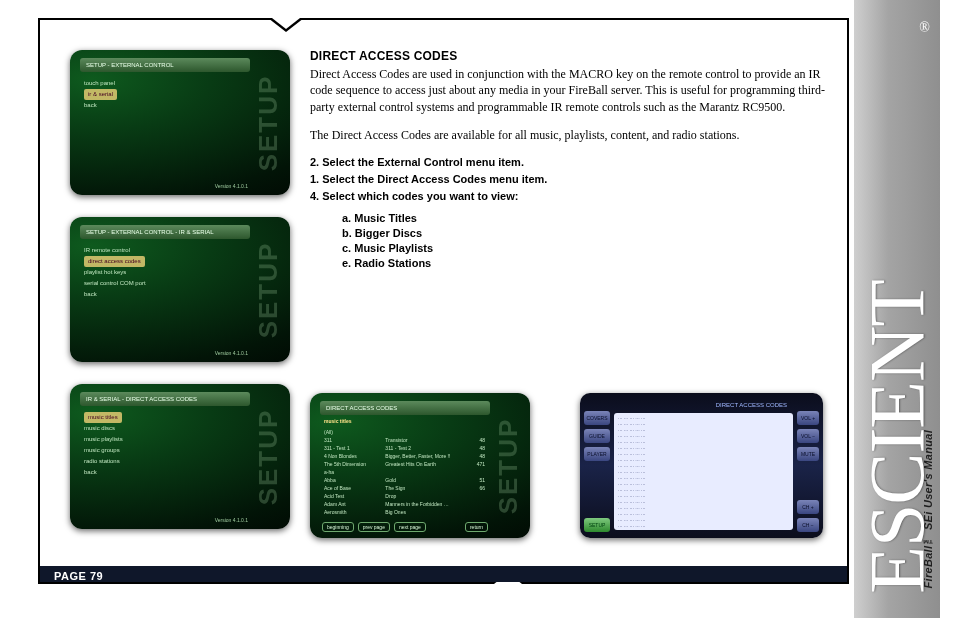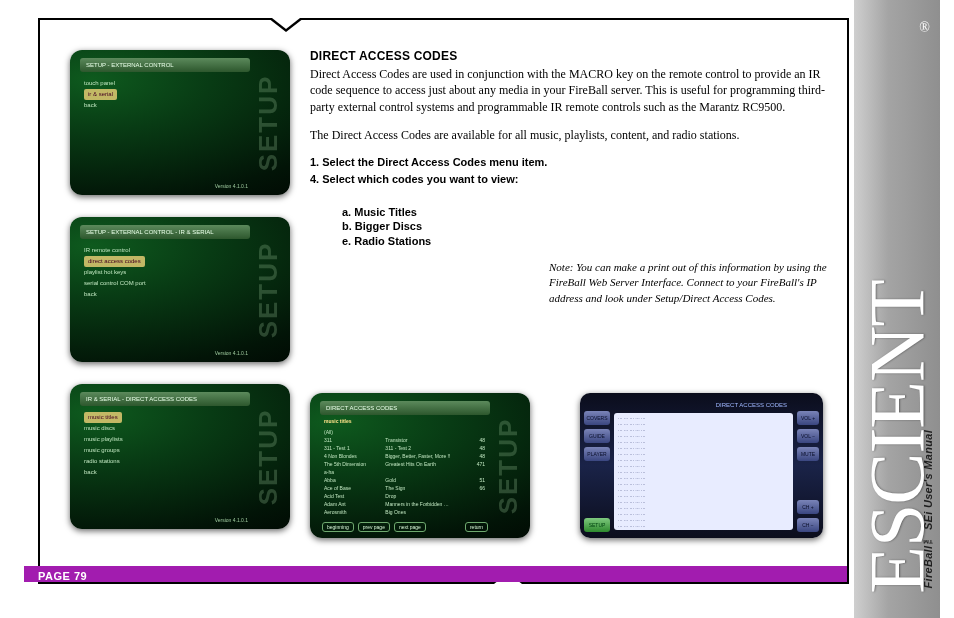--- a/index.html
+++ b/index.html
@@ -297,37 +297,37 @@
   }
   .textcol p { margin: 0 0 12px 0; }
   .steps {
     font-family: Arial, Helvetica, sans-serif;
     font-size: 11px;
     font-weight: bold;
     margin: 4px 0 0 0;
   }
   .steps .step { margin-bottom: 2px; }
   .sublist {
-    margin: 18px 0 0 32px;
+    margin: 8px 0 0 32px;
   }
   .note {
     position: absolute;
     right: 0;
     top: 212px;
     width: 280px;
     font-style: italic;
     font-size: 11px;
     line-height: 1.4;
   }
   .page-num-bar {
     position: absolute;
-    left: 24px; right: 107px;
+    left: 40px; right: 107px;
     bottom: 36px;
     height: 16px;
-    background: #a21caf;
+    background: #0f172a;
   }
   .page-num-bar span{
     color:#fff;
     font-family: Arial, Helvetica, sans-serif;
     font-size: 11px;
     font-weight: bold;
     line-height:16px;
     padding-left:14px;
     letter-spacing:.5px;
   }
@@ -485,26 +485,27 @@
           <div class="row5">··· ··· ··· ··· ···</div>
         </div>
     </div>
 
     <div class="textcol">
       <h2>DIRECT ACCESS CODES</h2>
       <p>Direct Access Codes are used in conjunction with the MACRO key on the remote control to provide an IR code sequence to access just about any media in your FireBall server. This is useful for programming third-party external control systems and programmable IR remote controls such as the Marantz RC9500.</p>
       <p>The Direct Access Codes are available for all music, playlists, content, and radio stations.</p>
 
       <div class="steps">
+        <div class="step">2.  Select the External Control menu item.</div>
         <div class="step">1.  Select the Direct Access Codes menu item.</div>
         <div class="step">4.  Select which codes you want to view:</div>
         <div class="sublist">
           <div>a.  Music Titles</div>
           <div>b.  Bigger Discs</div>
+          <div>c.  Music Playlists</div>
           <div>e.  Radio Stations</div>
         </div>
       </div>
 
-      <div class="note">Note: You can make a print out of this information by using the FireBall Web Server Interface. Connect to your FireBall's IP address and look under Setup/Direct Access Codes.</div>
     </div>
 
   </div>
 </div>
 
 </body></html>

